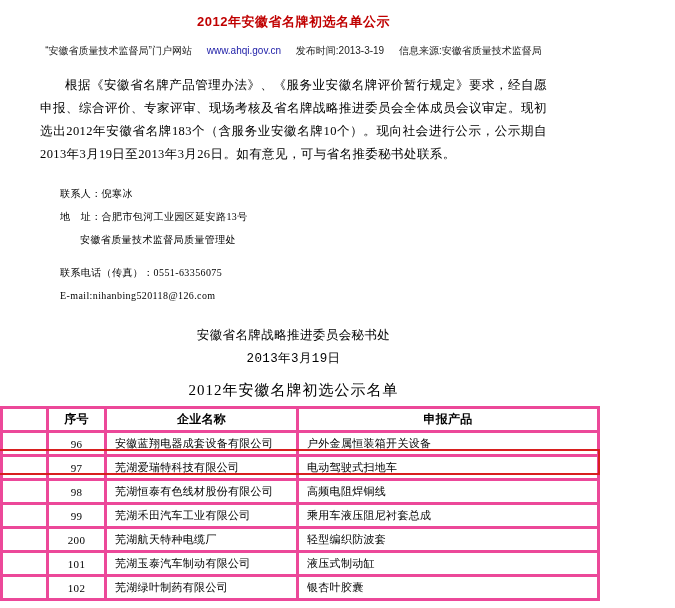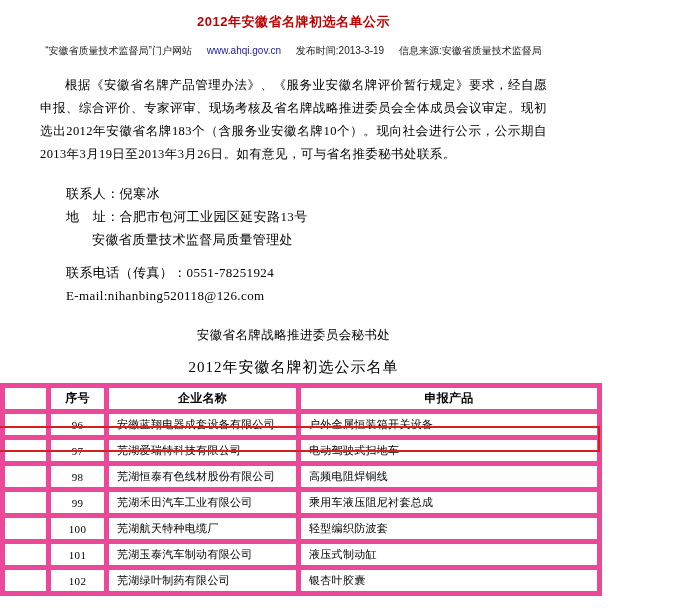--- a/index.html
+++ b/index.html
@@ -51,21 +51,21 @@
     line-height: 23px;
     text-align: justify;
     letter-spacing: 0.4px;
   }
   .body-text .indent {
     text-indent: 2em;
     display: block;
   }
   .contact-block {
     margin: 16px 40px 0 40px;
-    font-size: 13px;
+    font-size: 10px;
     line-height: 23px;
     letter-spacing: 0.4px;
   }
   .contact-line {
     text-indent: 2em;
   }
   .contact-line.sub {
     text-indent: 4em;
   }
   .attach-block {
@@ -93,21 +93,21 @@
     width: 597px;
     position: relative;
   }
   table.list {
     border-collapse: collapse;
     width: 100%;
     font-size: 11px;
     table-layout: fixed;
   }
   table.list th, table.list td {
-    border: 5px solid #ec4899;
+    border: 3px solid #ec4899;
     height: 21px;
     padding: 0 4px;
     letter-spacing: 0.3px;
   }
   table.list th {
     font-weight: bold;
     text-align: center;
     font-size: 12px;
   }
   table.list td.idx {
@@ -150,26 +150,27 @@
   </div>
 
   <div class="body-text">
     <span class="indent">根据《安徽省名牌产品管理办法》、《服务业安徽名牌评价暂行规定》要求，经自愿申报、综合评价、专家评审、现场考核及省名牌战略推进委员会全体成员会议审定。现初选出2012年安徽省名牌183个（含服务业安徽名牌10个）。现向社会进行公示，公示期自2013年3月19日至2013年3月26日。如有意见，可与省名推委秘书处联系。</span>
   </div>
 
   <div class="contact-block">
     <div class="contact-line">联系人：倪寒冰</div>
     <div class="contact-line">地　址：合肥市包河工业园区延安路13号</div>
     <div class="contact-line sub">安徽省质量技术监督局质量管理处</div>
-    <div class="contact-line" style="margin-top:10px;">联系电话（传真）：0551-78251924</div>
+    <div class="contact-line" style="margin-top:10px;">联系电话（传真）：0551-63356075</div>
     <div class="contact-line">E-mail:nihanbing520118@126.com</div>
   </div>
 
   <div class="attach-block">
     <div class="center-line" style="margin-top:8px;">安徽省名牌战略推进委员会秘书处</div>
+    <div class="center-line">2013年3月19日</div>
   </div>
 
   <div class="list-title">2012年安徽名牌初选公示名单</div>
 
   <div class="table-wrap">
     <table class="list">
       <colgroup>
         <col class="c0">
           <col class="c1">
           <col class="c2">
@@ -203,21 +204,21 @@
           <td class="prod">高频电阻焊铜线</td>
         </tr>
         <tr>
           <td></td>
           <td class="idx">99</td>
           <td class="name">芜湖禾田汽车工业有限公司</td>
           <td class="prod">乘用车液压阻尼衬套总成</td>
         </tr>
         <tr>
           <td></td>
-          <td class="idx">100</td>
+          <td class="idx">200</td>
           <td class="name">芜湖航天特种电缆厂</td>
           <td class="prod">轻型编织防波套</td>
         </tr>
         <tr>
           <td></td>
           <td class="idx">101</td>
           <td class="name">芜湖玉泰汽车制动有限公司</td>
           <td class="prod">液压式制动缸</td>
         </tr>
         <tr>

